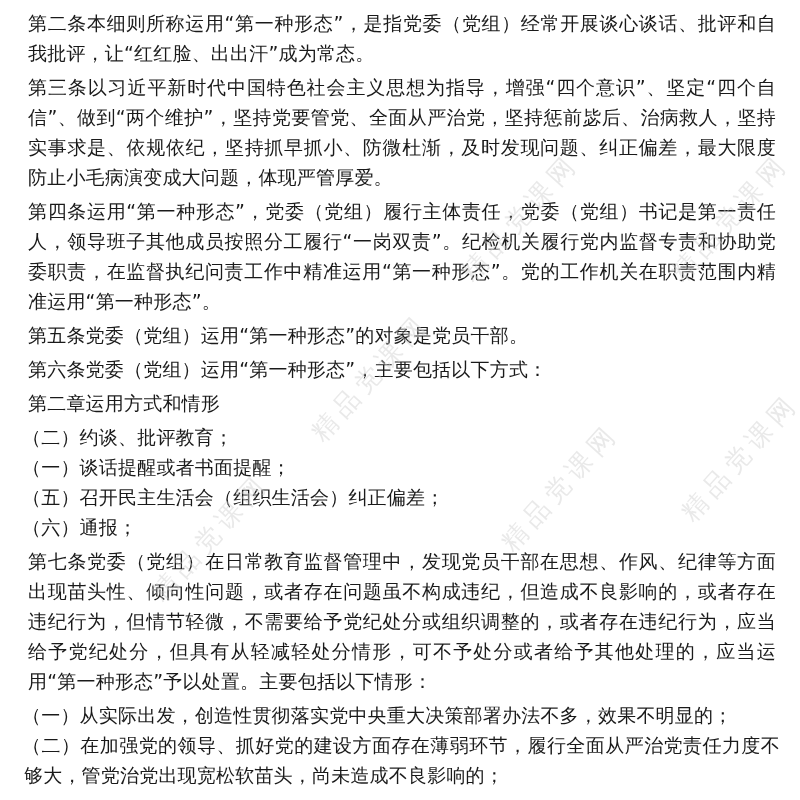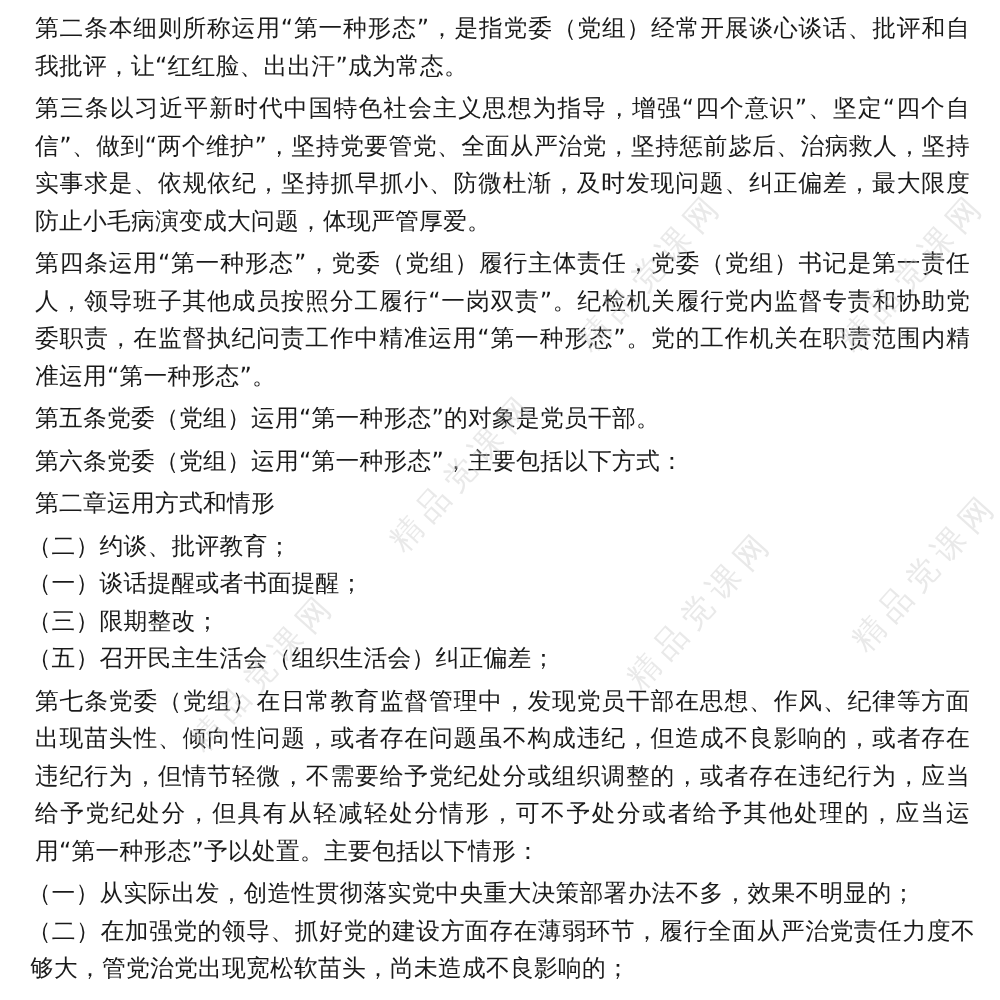--- a/index.html
+++ b/index.html
@@ -28,22 +28,22 @@
 
 <div class="doc">
   <p class="para">第二条本细则所称运用“第一种形态”，是指党委（党组）经常开展谈心谈话、批评和自我批评，让“红红脸、出出汗”成为常态。</p>
   <p class="para">第三条以习近平新时代中国特色社会主义思想为指导，增强“四个意识”、坚定“四个自信”、做到“两个维护”，坚持党要管党、全面从严治党，坚持惩前毖后、治病救人，坚持实事求是、依规依纪，坚持抓早抓小、防微杜渐，及时发现问题、纠正偏差，最大限度防止小毛病演变成大问题，体现严管厚爱。</p>
   <p class="para">第四条运用“第一种形态”，党委（党组）履行主体责任，党委（党组）书记是第一责任人，领导班子其他成员按照分工履行“一岗双责”。纪检机关履行党内监督专责和协助党委职责，在监督执纪问责工作中精准运用“第一种形态”。党的工作机关在职责范围内精准运用“第一种形态”。</p>
   <p class="para">第五条党委（党组）运用“第一种形态”的对象是党员干部。</p>
   <p class="para">第六条党委（党组）运用“第一种形态”，主要包括以下方式：</p>
   <p class="para">第二章运用方式和情形</p>
   <p class="item">（二）约谈、批评教育；</p>
   <p class="item">（一）谈话提醒或者书面提醒；</p>
-  <p class="item">（三）限期整改；</p>
   <p class="item">（五）召开民主生活会（组织生活会）纠正偏差；</p>
+  <p class="item">（六）通报；</p>
   <p class="para">第七条党委（党组）在日常教育监督管理中，发现党员干部在思想、作风、纪律等方面出现苗头性、倾向性问题，或者存在问题虽不构成违纪，但造成不良影响的，或者存在违纪行为，但情节轻微，不需要给予党纪处分或组织调整的，或者存在违纪行为，应当给予党纪处分，但具有从轻减轻处分情形，可不予处分或者给予其他处理的，应当运用“第一种形态”予以处置。主要包括以下情形：</p>
   <p class="item">（一）从实际出发，创造性贯彻落实党中央重大决策部署办法不多，效果不明显的；</p>
   <p class="item para">（二）在加强党的领导、抓好党的建设方面存在薄弱环节，履行全面从严治党责任力度不够大，管党治党出现宽松软苗头，尚未造成不良影响的；</p>
 
 </div>
 
 <div class="watermarks">
   <div class="wm" style="left:440px; top:200px;">精品党课网</div>
   <div class="wm" style="left:650px; top:200px;">精品党课网</div>
   <div class="wm" style="left:290px; top:360px;">精品党课网</div>

